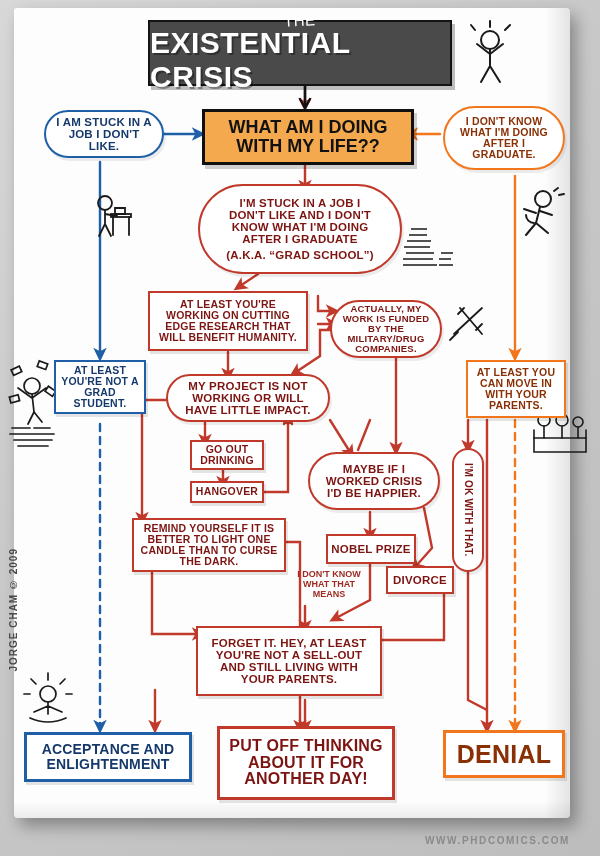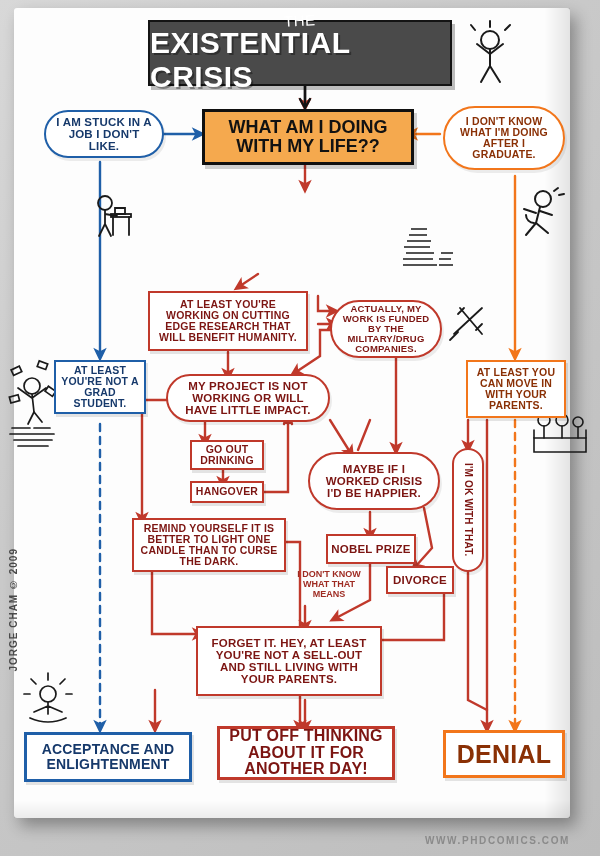--- a/index.html
+++ b/index.html
@@ -200,20 +200,27 @@
   <div class="title">
     <div class="t1">THE</div>
     <div class="t2">EXISTENTIAL CRISIS</div>
   </div>
   <div class="mainq">WHAT AM I DOING WITH MY LIFE??</div>
 
   <div class="node oval blue" style="left:44px;top:110px;width:120px;height:48px;font-size:11.5px;padding:8px 8px;">I AM STUCK IN A JOB I DON'T LIKE.</div>
 
   <div class="node oval orange" style="left:443px;top:106px;width:122px;height:64px;font-size:10.5px;padding:0 8px;">I DON'T KNOW WHAT I'M DOING AFTER I GRADUATE.</div>
 
+  <div class="node oval" style="left:198px;top:184px;width:204px;height:90px;font-size:11.5px;padding:0 10px;flex-direction:column;">
+    <span>I'M STUCK IN A JOB I</span>
+    <span><span>DON'T LIKE </span><b>AND</b><span> I DON'T</span></span>
+    <span>KNOW WHAT I'M DOING</span>
+    <span>AFTER I GRADUATE</span>
+    <span style="margin-top:4px;">(A.K.A. “GRAD SCHOOL”)</span>
+  </div>
 
   <div class="node rect" style="left:148px;top:291px;width:160px;height:60px;font-size:10.5px;padding:0 6px;">AT LEAST YOU'RE WORKING ON CUTTING EDGE RESEARCH THAT WILL BENEFIT HUMANITY.</div>
 
   <div class="node oval" style="left:330px;top:300px;width:112px;height:58px;font-size:9.5px;padding:0 9px;">ACTUALLY, MY WORK IS FUNDED BY THE MILITARY/DRUG COMPANIES.</div>
 
   <div class="node rect blue" style="left:54px;top:360px;width:92px;height:54px;font-size:10.5px;padding:0 5px;">AT LEAST YOU'RE NOT A GRAD STUDENT.</div>
 
   <div class="node oval" style="left:166px;top:374px;width:164px;height:48px;font-size:11.5px;padding:0 12px;">MY PROJECT IS NOT WORKING OR WILL HAVE LITTLE IMPACT.</div>
 
   <div class="node rect orange" style="left:466px;top:360px;width:100px;height:58px;font-size:10.5px;padding:0 5px;">AT LEAST YOU CAN MOVE IN WITH YOUR PARENTS.</div>
@@ -233,19 +240,19 @@
   <div class="node rect" style="left:326px;top:534px;width:90px;height:30px;font-size:11.5px;">NOBEL PRIZE</div>
 
   <div class="node rect" style="left:386px;top:566px;width:68px;height:28px;font-size:11.5px;">DIVORCE</div>
 
   <div class="plain" style="left:291px;top:570px;width:76px;">I DON'T KNOW WHAT THAT MEANS</div>
 
   <div class="node rect" style="left:196px;top:626px;width:186px;height:70px;font-size:11.5px;padding:17px 8px;">FORGET IT. HEY, AT LEAST YOU'RE NOT A SELL-OUT AND STILL LIVING WITH YOUR PARENTS.</div>
 
   <div class="node rect blue" style="left:24px;top:732px;width:168px;height:50px;font-size:14px;padding:0 6px;border-width:3px;">ACCEPTANCE AND ENLIGHTENMENT</div>
 
-  <div class="node rect" style="left:217px;top:726px;width:178px;height:54px;font-size:16px;padding:12px 8px;border-width:3px;">PUT OFF THINKING ABOUT IT FOR ANOTHER DAY!</div>
+  <div class="node rect" style="left:217px;top:726px;width:178px;height:74px;font-size:16px;padding:12px 8px;border-width:3px;">PUT OFF THINKING ABOUT IT FOR ANOTHER DAY!</div>
 
   <div class="node rect orange" style="left:443px;top:730px;width:122px;height:48px;font-size:25px;border-width:3px;">DENIAL</div>
 
   <div class="sig">JORGE CHAM © 2009</div>
   <div class="site">WWW.PHDCOMICS.COM</div>
 </div>
 
 </body></html>

